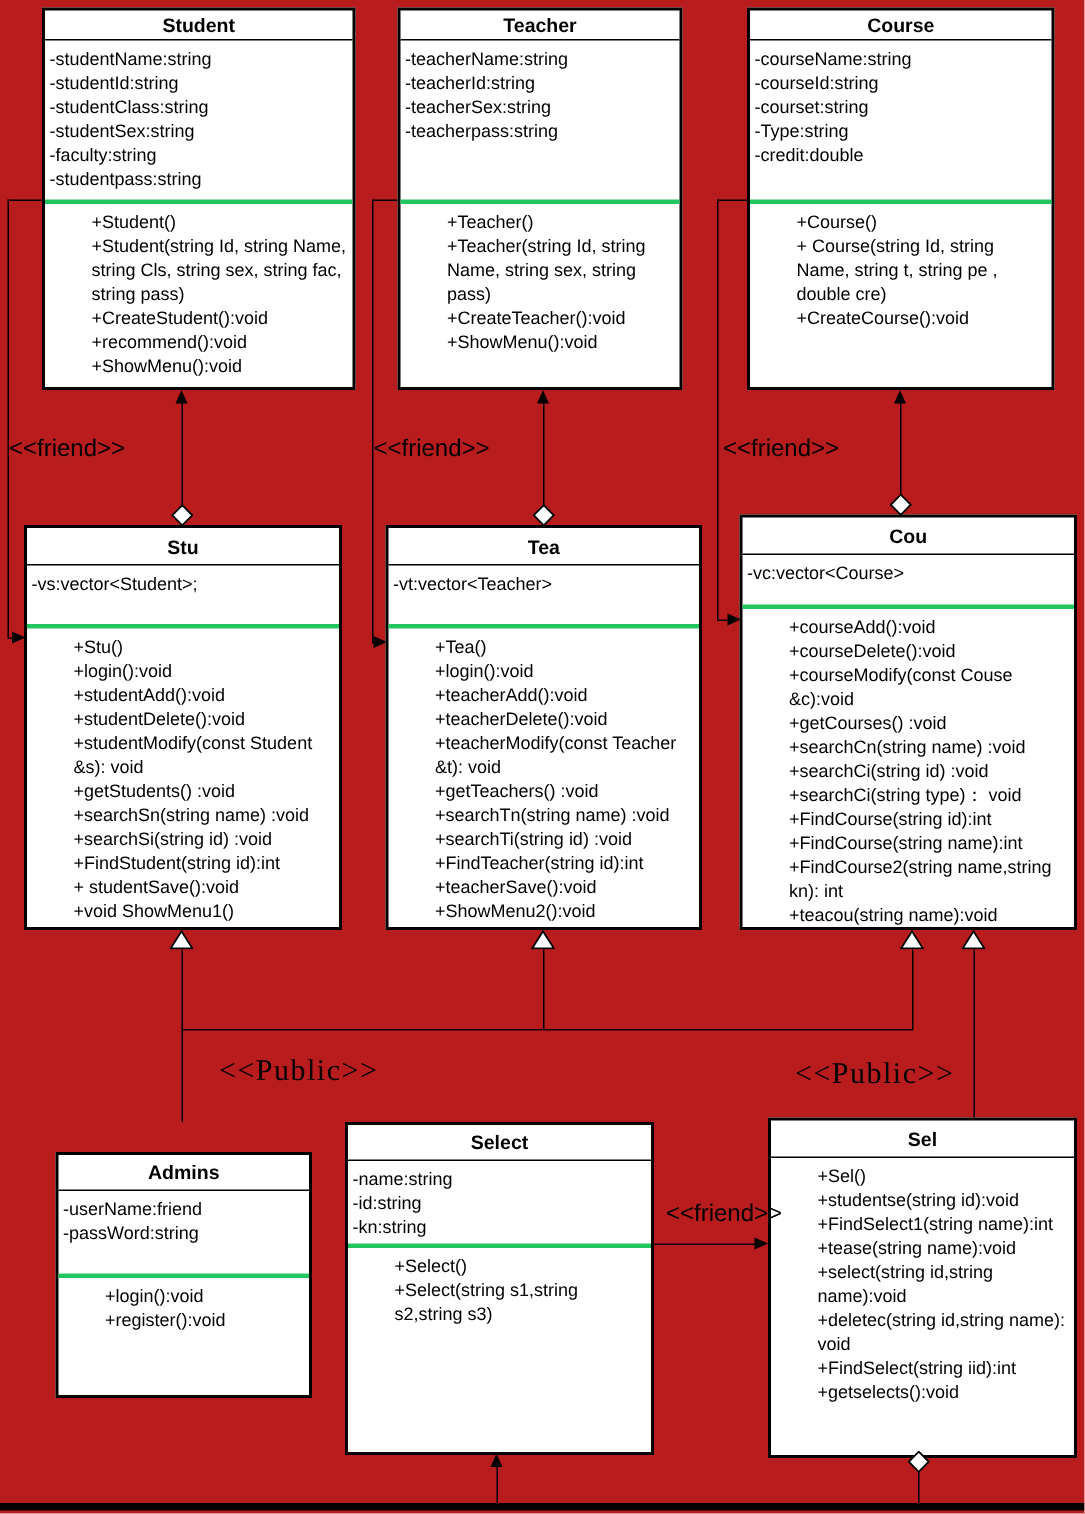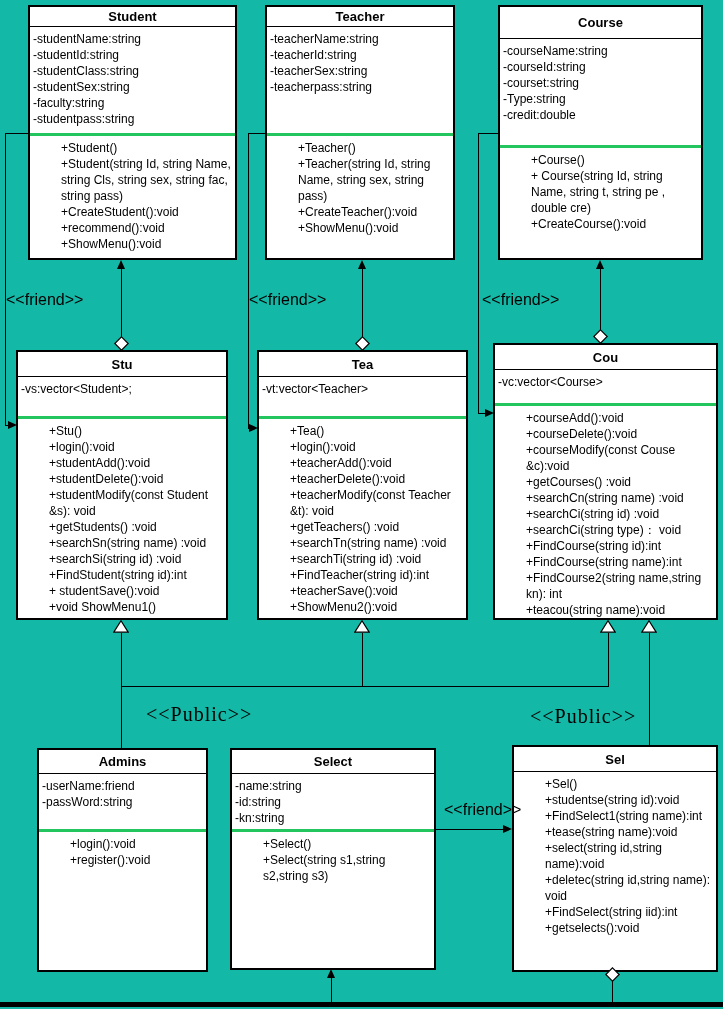--- a/index.html
+++ b/index.html
@@ -1,16 +1,16 @@
 <!DOCTYPE html>
 <html><head>
 <meta charset="utf-8">
 <style>
   html,body{margin:0;padding:0;background:#fff;}
-  #canvas{position:relative;width:723px;height:1009px;background:#14b8a6;overflow:hidden;
+  #canvas{position:relative;width:723px;height:1009px;background:#b91c1c;overflow:hidden;
           font-family:"Liberation Sans", sans-serif;color:#000;}
   .uml-class{position:absolute;border:2px solid #000;background:#fff;box-sizing:border-box;
              display:flex;flex-direction:column;}
   .uml-title{border-bottom:1px solid #000;display:flex;align-items:center;justify-content:center;
              font-weight:bold;font-size:13px;box-sizing:border-box;}
   .uml-attrs{border-bottom:3px solid #22c55e;padding:4px 3px 2px 3px;font-size:12px;line-height:16px;
              white-space:pre-line;box-sizing:border-box;overflow:hidden;}
   .uml-methods{flex:1;padding:4px 3px 2px 3px;font-size:12px;line-height:16px;
              white-space:pre-line;box-sizing:border-box;overflow:hidden;margin-left:28px;}
   .ln{position:absolute;background:#000;}
@@ -54,21 +54,21 @@
 -teacherId:string
 -teacherSex:string
 -teacherpass:string</div>
     <div class="uml-methods">+Teacher()
 +Teacher(string Id, string Name, string sex, string pass)
 +CreateTeacher():void
 +ShowMenu():void</div>
   </div>
 
   <div class="uml-class" style="left:498px;top:5px;width:205px;height:255px">
-    <div class="uml-title" style="height:32px">Course</div>
+    <div class="uml-title" style="height:20px">Course</div>
     <div class="uml-attrs" style="height:109px">-courseName:string
 -courseId:string
 -courset:string
 -Type:string
 -credit:double</div>
     <div class="uml-methods">+Course()
 + Course(string Id, string Name, string t, string pe , double cre)
 +CreateCourse():void</div>
   </div>
 
@@ -114,21 +114,21 @@
 +searchCn(string name) :void
 +searchCi(string id) :void
 +searchCi(string type)： void
 +FindCourse(string id):int
 +FindCourse(string name):int
 +FindCourse2(string name,string kn): int
 +teacou(string name):void
 +ShowMenu3():void</div>
   </div>
 
-  <div class="uml-class" style="left:37px;top:748px;width:171px;height:224px">
+  <div class="uml-class" style="left:37px;top:768px;width:171px;height:164px">
     <div class="uml-title" style="height:24px">Admins</div>
     <div class="uml-attrs" style="height:58px">-userName:friend
 -passWord:string</div>
     <div class="uml-methods">+login():void
 +register():void</div>
   </div>
 
   <div class="uml-class" style="left:230px;top:748px;width:206px;height:222px">
     <div class="uml-title" style="height:24px">Select</div>
     <div class="uml-attrs" style="height:58px">-name:string

